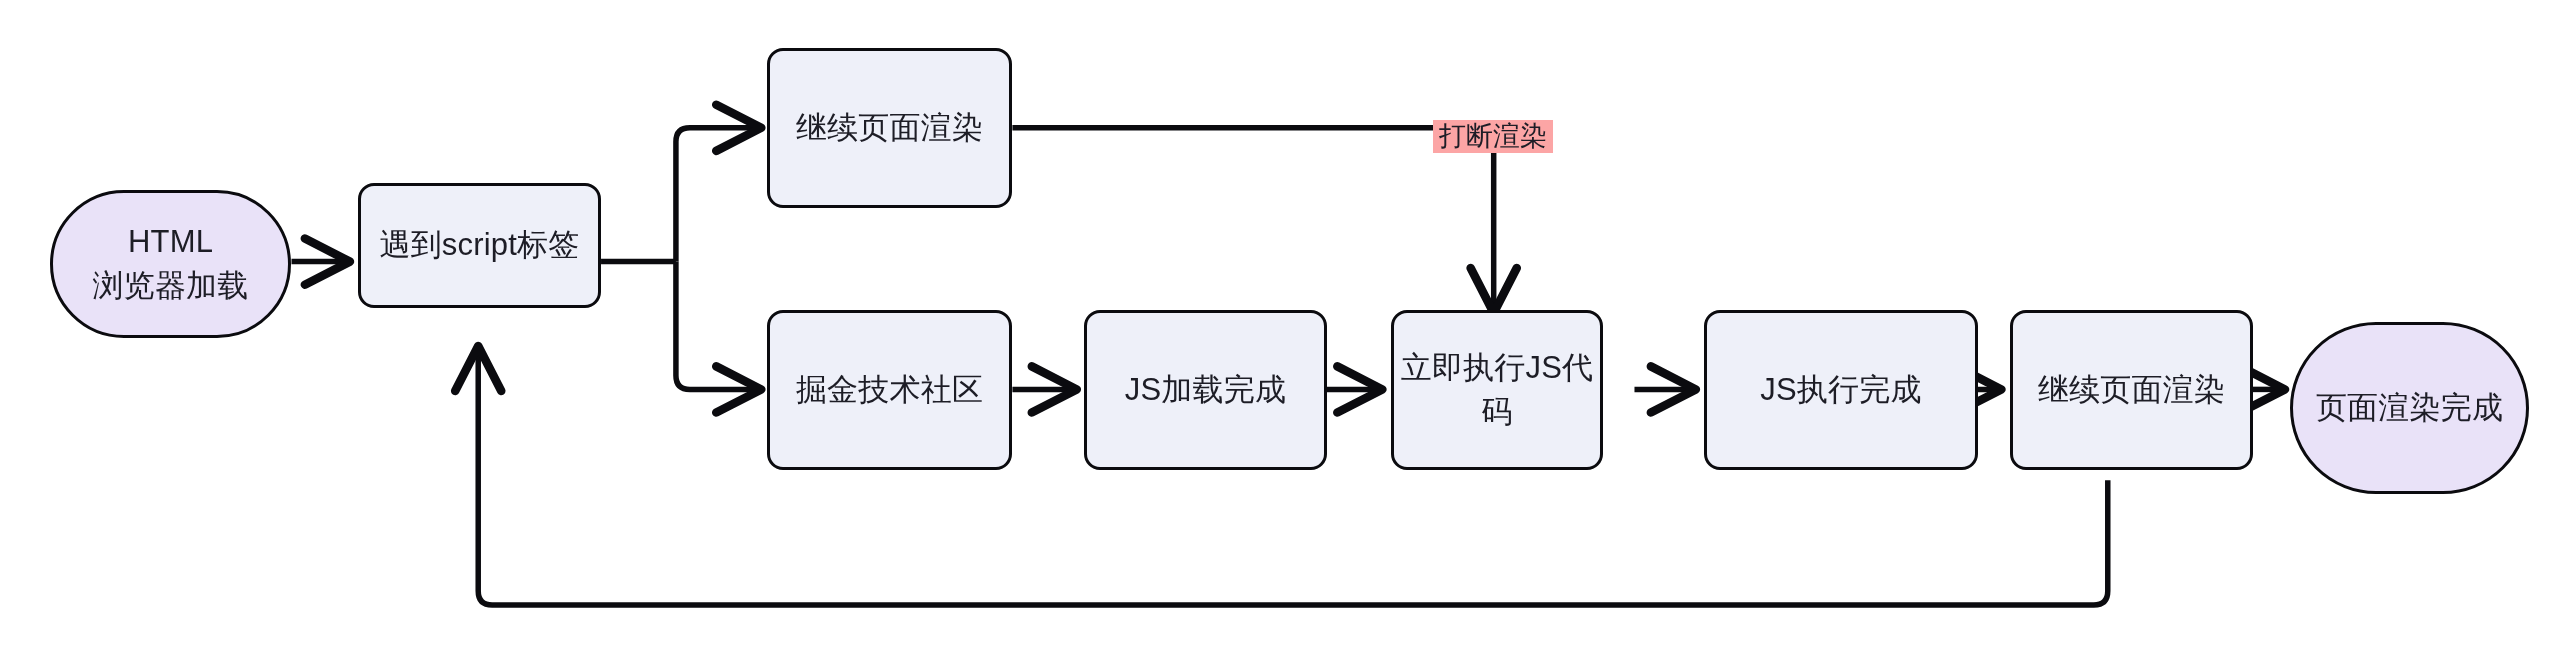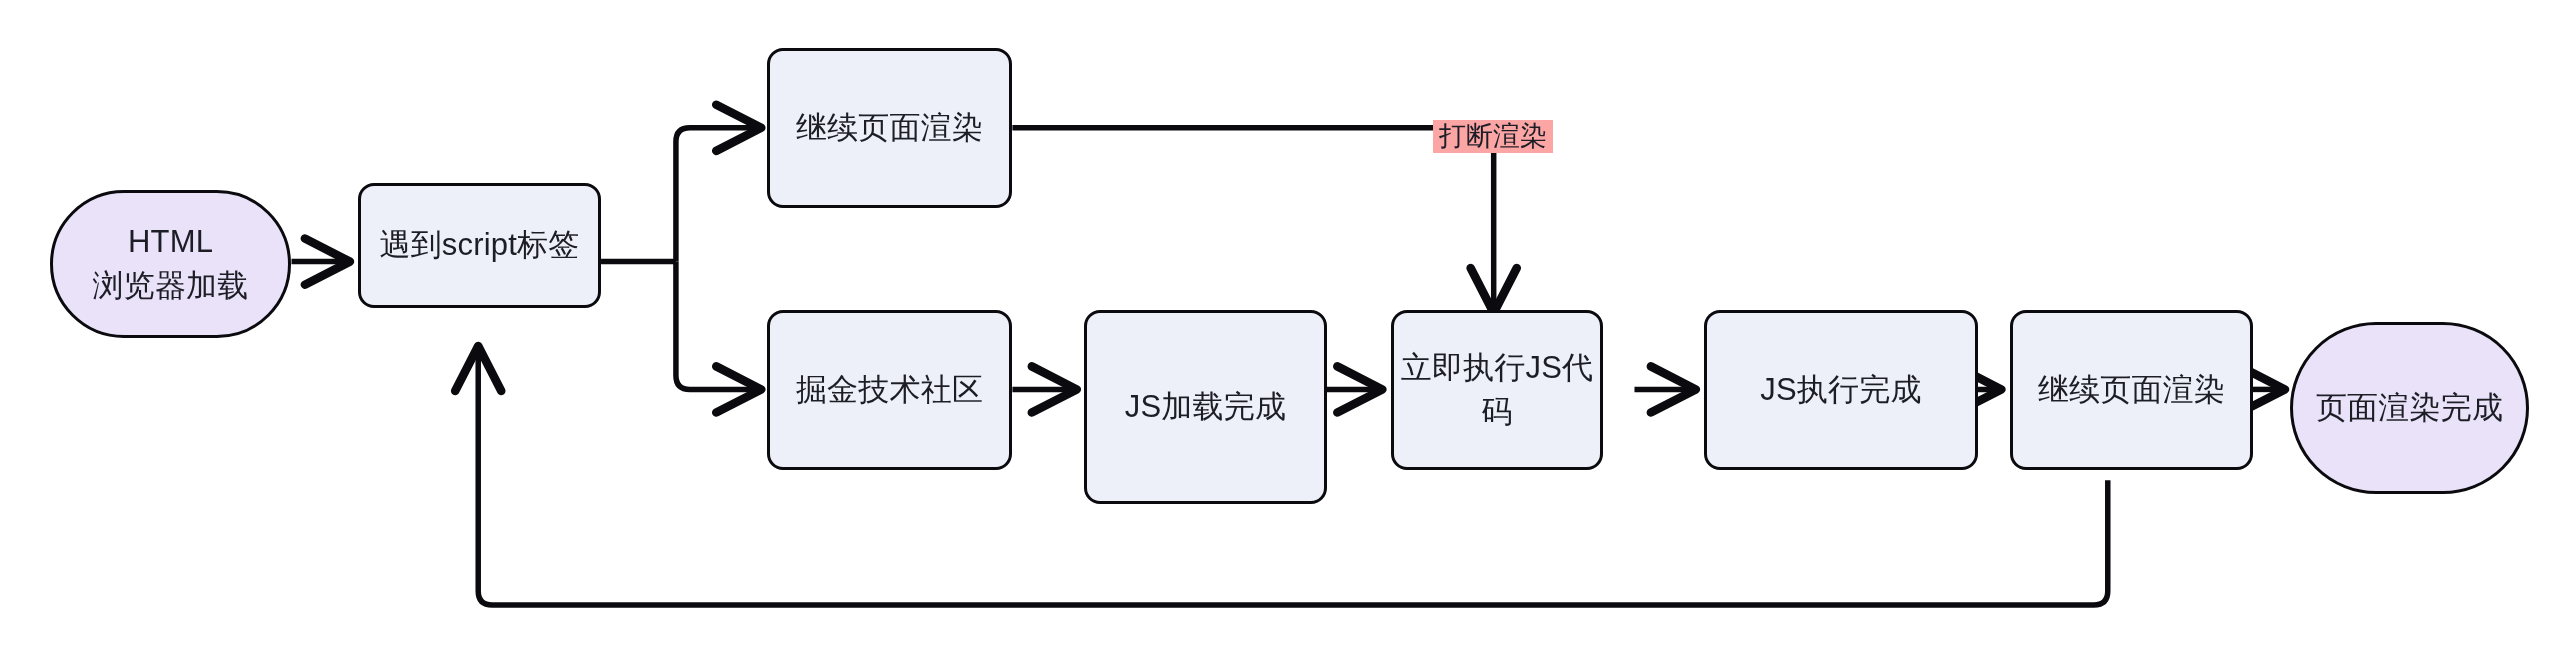--- a/index.html
+++ b/index.html
@@ -112,21 +112,21 @@
   </div>
 
   <div class="node process" style="left:767px; top:48px; width:245px; height:160px;">
     <span>继续页面渲染</span>
   </div>
 
   <div class="node process" style="left:767px; top:310px; width:245px; height:160px;">
     <span>掘金技术社区</span>
   </div>
 
-  <div class="node process" style="left:1084px; top:310px; width:243px; height:194px;">
+  <div class="node process" style="left:1084px; top:310px; width:243px; height:160px;">
     <span>JS加载完成</span>
   </div>
 
   <div class="node process" style="left:1391px; top:310px; width:212px; height:160px;">
     <span>立即执行JS代码</span>
   </div>
 
   <div class="node process" style="left:1704px; top:310px; width:274px; height:160px;">
     <span>JS执行完成</span>
   </div>

